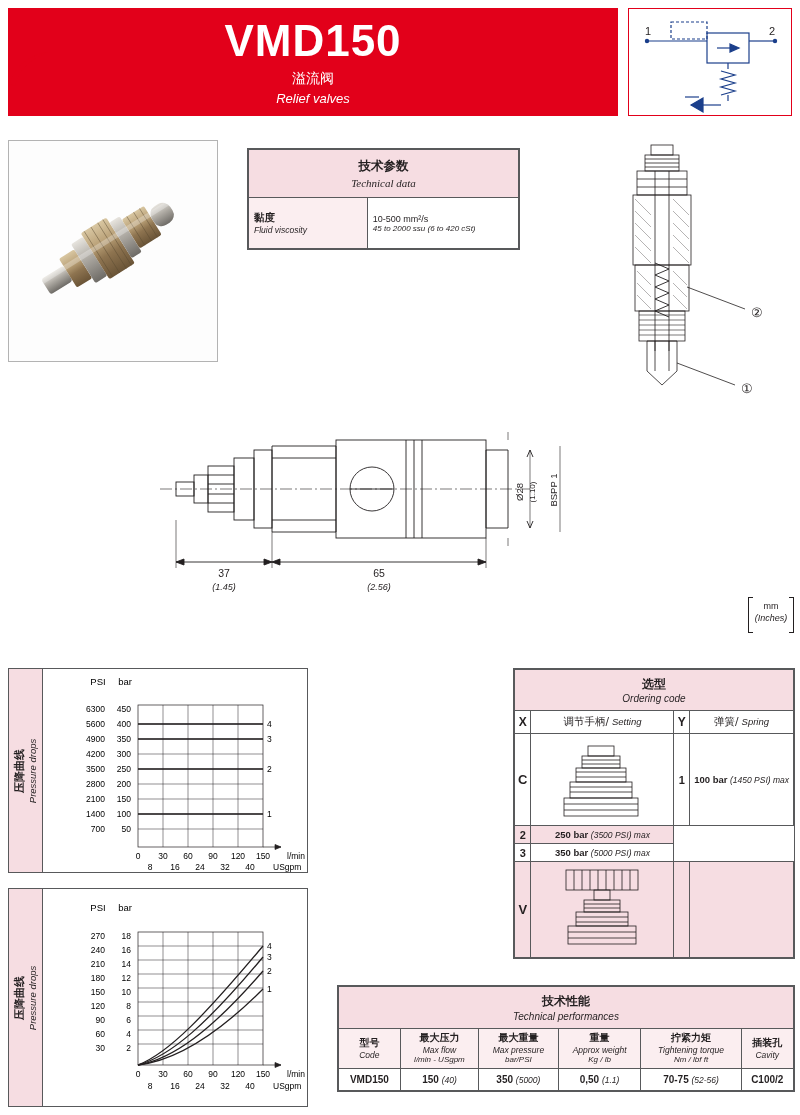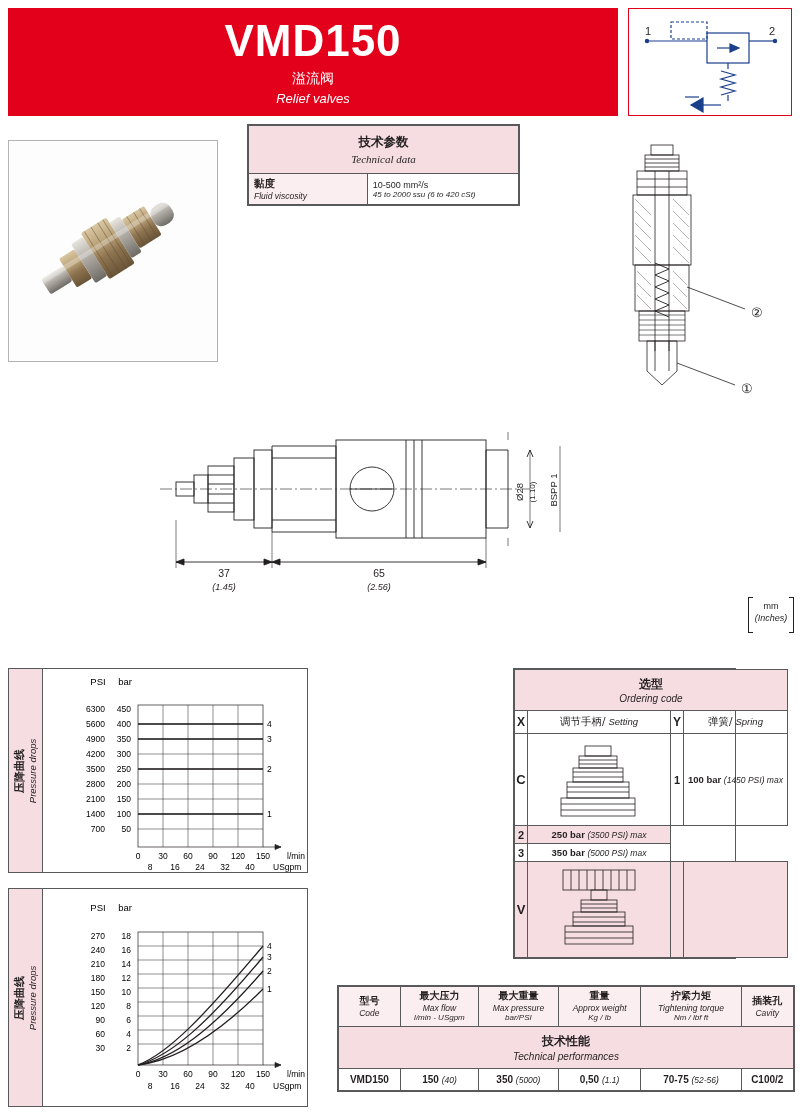--- a/index.html
+++ b/index.html
@@ -36,25 +36,25 @@
   }
 
   
   #photo-box {
     position:absolute; left:8px; top:140px; width:210px; height:222px;
     border:1px solid #b3b3b3; background:#fff; overflow:hidden;
   }
 
   
   #tech-table {
-    position:absolute; left:247px; top:124px; width:273px;
+    position:absolute; left:247px; top:148px; width:273px;
     border:1px solid #58595b; border-collapse:collapse;
   }
   #tech-table table { border-collapse:collapse; width:100%; }
-  #tech-table td { border:1px solid #58595b; padding:3px 5px; vertical-align:middle; }
+  #tech-table td { border:1px solid #58595b; padding:13px 5px; vertical-align:middle; }
   #tech-table .hdr { background:#f6dde2; text-align:center; padding:8px 4px; }
   #tech-table .hdr .h1 { font-size:12.5px; font-weight:bold; }
   #tech-table .hdr .h2 { font-size:11px; font-style:italic; margin-top:2px;font-family:Liberation Serif, serif; }
   #tech-table .lbl { width:44%; background:#fbeef0; }
   #tech-table .lbl .a { font-size:10.5px; font-weight:bold; }
   #tech-table .lbl .b { font-size:8.5px; font-style:italic; }
   #tech-table .val .a { font-size:9px; }
   #tech-table .val .b { font-size:8px; font-style:italic; }
   #tech-table .val .row2 { display:flex; gap:16px; }
 
@@ -84,21 +84,21 @@
     display:flex; align-items:center; justify-content:center;
   }
   .chart-side .inner {
     transform:rotate(-90deg); white-space:nowrap; text-align:center;
   }
   .chart-side .a { font-size:11px; font-weight:bold; }
   .chart-side .b { font-size:9.5px; font-style:italic; }
 
   
   #ordering {
-    position:absolute; left:513px; top:668px; width:223px;
+    position:absolute; left:513px; top:668px; width:282px;
     border:1px solid #58595b;
   }
   #ordering table { border-collapse:collapse; width:100%; }
   #ordering td { border:1px solid #58595b;text-align:center; }
   #ordering .hdr { background:#f6dde2; text-align:center; padding:6px 2px; }
   #ordering .hdr .h1 { font-size:12px; font-weight:bold; }
   #ordering .hdr .h2 { font-size:10px; font-style:italic; margin-top:0; }
   #ordering .code { text-align:center; font-size:21px; font-weight:bold; padding:8px 0; }
   #ordering .colhdr { text-align:center; font-size:10.5px; padding:4px 2px; }
   #ordering .colhdr .big { font-weight:bold; font-size:12px; }
@@ -590,20 +590,26 @@
       <td class="pinkcell"></td>
     </tr>
   </tbody>
     </table>
 </div>
 
 <div id="perf">
   <table>
     <tbody>
         <tr>
+      <td class="hdr" colspan="6">
+        <div class="h1 cn">技术性能</div>
+        <div class="h2">Technical performances</div>
+      </td>
+    </tr>
+    <tr>
       <td class="colhdr">
         <div class="a cn">型号</div>
         <div class="b">Code</div>
       </td>
       <td class="colhdr">
         <div class="a cn">最大压力</div>
         <div class="b">Max flow</div>
         <div class="c">l/min - USgpm</div>
       </td>
       <td class="colhdr">
@@ -617,26 +623,20 @@
         <div class="c">Kg / lb</div>
       </td>
       <td class="colhdr">
         <div class="a cn">拧紧力矩</div>
         <div class="b">Tightening torque</div>
         <div class="c">Nm / lbf ft</div>
       </td>
       <td class="colhdr">
         <div class="a cn">插装孔</div>
         <div class="b">Cavity</div>
-      </td>
-    </tr>
-    <tr>
-      <td class="hdr" colspan="6">
-        <div class="h1 cn">技术性能</div>
-        <div class="h2">Technical performances</div>
       </td>
     </tr>
     <tr class="datarow">
       <td>VMD150</td>
       <td>
         <span>150</span>
         <span class="small">(40)</span>
       </td>
       <td>
         <span>350</span>

